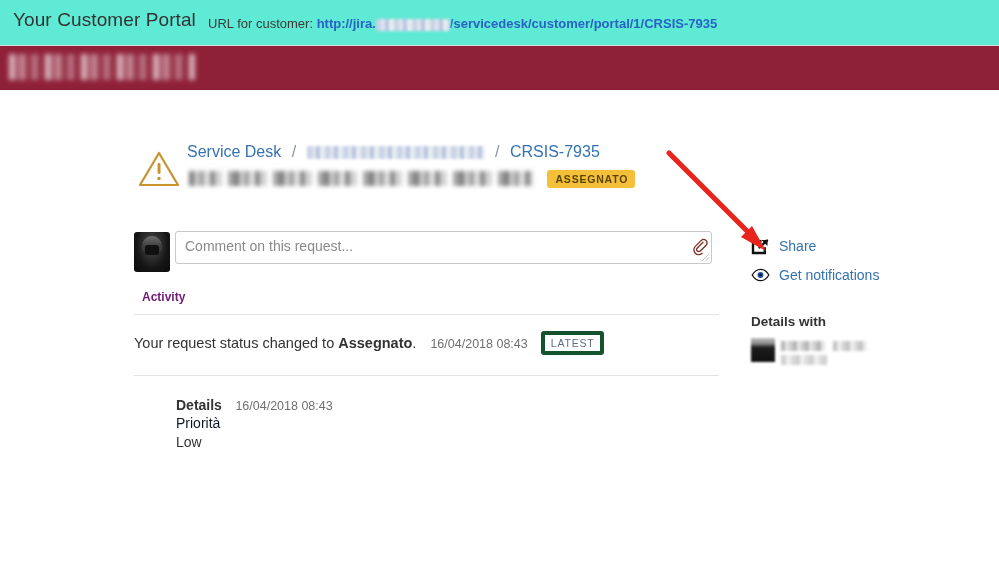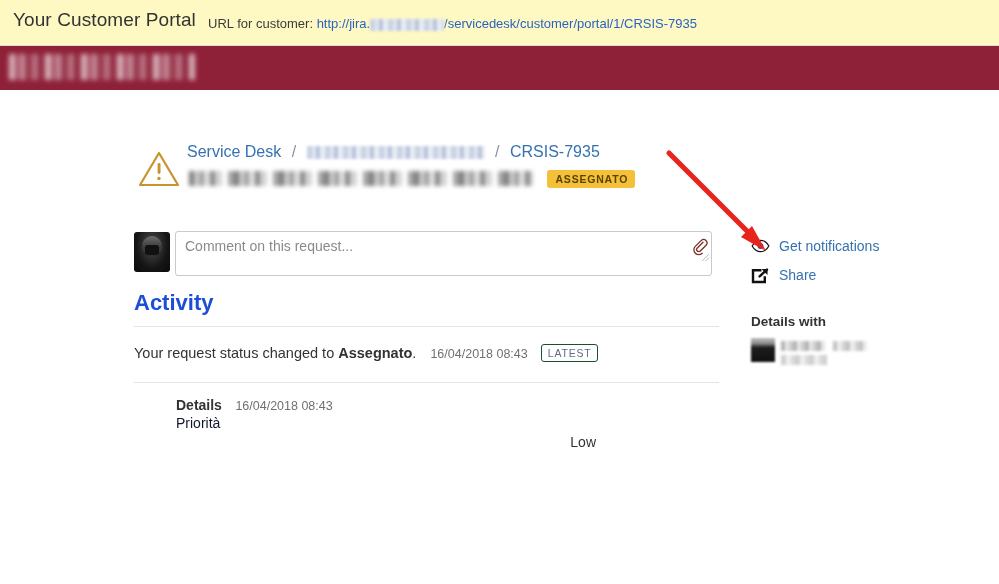--- a/index.html
+++ b/index.html
@@ -8,37 +8,37 @@
     width: 999px; height: 584px;
     background: #ffffff;
     font-family: "Liberation Sans", sans-serif;
     overflow: hidden;
   }
 
   
   #top-header {
     position: absolute; left: 0; top: 0;
     width: 999px; height: 46px;
-    background: #fef9c3;
+    background: #5eead4;
     border-bottom: 1px solid #dcdcdc;
   }
   #portal-title {
     position: absolute; left: 13px; top: 9px;
     font-size: 19px; color: #333333;
     font-weight: 400; letter-spacing: .1px;
     white-space: nowrap;
   }
   #url-line {
     position: absolute; left: 208px; top: 16px;
     font-size: 13px; color: #444444;
     white-space: nowrap;
   }
   #url-label { color: #3b3b3b; }
   #url-link {
-    color: #2a62c4; text-decoration: none;
+    color: #2a62c4; text-decoration: none; font-weight: bold;
   }
   .redact {
     display: inline-block; vertical-align: middle;
     background:
       repeating-linear-gradient(90deg,
         #c9d2e4 0px, #c9d2e4 5px,
         #dfe5f0 5px, #dfe5f0 9px,
         #b9c4dc 9px, #b9c4dc 13px,
         #e8edf5 13px, #e8edf5 18px);
     filter: blur(1.6px);
@@ -131,21 +131,21 @@
     background: linear-gradient(180deg, #6e6e6e 0%, #3a3a3a 70%);
     border-radius: 10px 10px 4px 4px;
   }
   #commenter-avatar::after {
     content: ""; position: absolute;
     left: 11px; top: 13px; width: 14px; height: 10px;
     background: #101010; border-radius: 3px;
   }
   #comment-input {
     position: absolute; left: 41px; top: 0;
-    width: 537px; height: 45px;
+    width: 537px; height: 33px;
     border: 1px solid #c9c9c9; border-radius: 3px;
     background: #ffffff;
     font-family: "Liberation Sans", sans-serif;
     font-size: 14px; color: #333333;
     padding: 6px 32px 6px 9px;
     outline: none; resize: none;
   }
   #comment-input::placeholder { color: #8a8a8a; }
   #attach-icon {
     position: absolute; left: 558px; top: 7px;
@@ -154,51 +154,51 @@
   #resize-grip {
     position: absolute; left: 566px; top: 21px;
     width: 10px; height: 10px; cursor: nwse-resize;
   }
 
   
   #activity-section {
     position: absolute; left: 134px; top: 290px; width: 585px;
   }
   #activity-title {
-    font-size: 22px; font-weight: bold; color: #1d4ed8;
-    margin: 0 0 10px 0;
+    font-size: 12px; font-weight: bold; color: #701a75;
+    margin: 0 0 10px 8px;
   }
   .hrule { height: 1px; background: #e4e4e4; width: 585px; }
   #activity-entry {
     margin-top: 18px; font-size: 14.5px; color: #333333;
     white-space: nowrap;
   }
   #activity-entry b { font-weight: bold; }
   #activity-time {
     color: #707070; font-size: 12.5px; margin-left: 10px;
   }
   #latest-badge {
     display: inline-block; vertical-align: middle;
     margin-left: 9px; margin-top: -2px;
-    border: 1px solid #14532d; border-radius: 3px;
+    border: 4px solid #14532d; border-radius: 3px;
     color: #5e6c84; font-size: 10.5px;
     letter-spacing: .8px; padding: 2px 6px;
   }
   #activity-rule-2 { margin-top: 20px; }
 
   
   #details-block {
     position: absolute; left: 176px; top: 396px; width: 420px;
   }
   #details-head { white-space: nowrap; margin-bottom: 0; }
   #details-label { font-size: 14px; font-weight: bold; color: #333333; }
   #details-time { font-size: 12.5px; color: #707070; margin-left: 9px; }
   .field { margin-bottom: 16px; }
   .field-label { font-size: 14px; color: #0f172a; line-height: 19px; }
-  .field-value { font-size: 14px; color: #333333; line-height: 19px; text-align: right; }
+  .field-value { font-size: 14px; color: #333333; line-height: 19px; }
   .val-redact {
     display: inline-block; height: 12px; margin-top: 4px;
     background:
       repeating-linear-gradient(90deg,
         #9a9a9a 0px, #9a9a9a 4px,
         #d8d8d8 4px, #d8d8d8 9px,
         #b0b0b0 9px, #b0b0b0 13px,
         #f0f0f0 13px, #f0f0f0 18px,
         #a0a0a0 18px, #a0a0a0 22px);
     filter: blur(2px);
@@ -325,38 +325,38 @@
       <div class="field">
         <div class="field-label">Priorità</div>
         <div class="field-value">Low</div>
       </div>
     </div>
 </div>
 
 <div id="sidebar">
   <a class="side-action">
     <span class="ic">
+      <svg viewBox="0 0 18 16" width="18" height="16">
+        <path d="M10.5 2.2 H2 V14 H13.8 V8.2" fill="none" stroke="#111111" stroke-width="2.4"></path>
+        <path d="M8.6 8.4 L16 1.6" stroke="#111111" stroke-width="2.4" stroke-linecap="round"></path>
+        <path d="M16.6 1 L10.6 1.1 L16.5 7 Z" fill="#111111"></path>
+      </svg>
+    </span>
+    <span class="lbl">Share</span>
+  </a>
+  <a class="side-action">
+    <span class="ic">
       <svg viewBox="0 0 20 14" width="19" height="14">
         <path d="M1.2 7 C4 2.3 8 1 10 1 c2 0 6 1.3 8.8 6 C16 11.7 12 13 10 13 c-2 0-6-1.3-8.8-6 Z" fill="none" stroke="#111111" stroke-width="1.3"></path>
         <circle cx="10" cy="7" r="3.1" fill="#1f4fa8"></circle>
         <circle cx="10" cy="7" r="1.3" fill="#111111"></circle>
       </svg>
     </span>
     <span class="lbl">Get notifications</span>
   </a>
-  <a class="side-action">
-    <span class="ic">
-      <svg viewBox="0 0 18 16" width="18" height="16">
-        <path d="M10.5 2.2 H2 V14 H13.8 V8.2" fill="none" stroke="#111111" stroke-width="2.4"></path>
-        <path d="M8.6 8.4 L16 1.6" stroke="#111111" stroke-width="2.4" stroke-linecap="round"></path>
-        <path d="M16.6 1 L10.6 1.1 L16.5 7 Z" fill="#111111"></path>
-      </svg>
-    </span>
-    <span class="lbl">Share</span>
-  </a>
 </div>
 
 <div id="shared-with-title">Details with</div>
 <div id="shared-with-person">
   <div id="shared-avatar"></div>
   <div id="shared-name-1"></div>
   <div id="shared-name-2"></div>
   <div id="shared-name-3"></div>
 </div>
 

